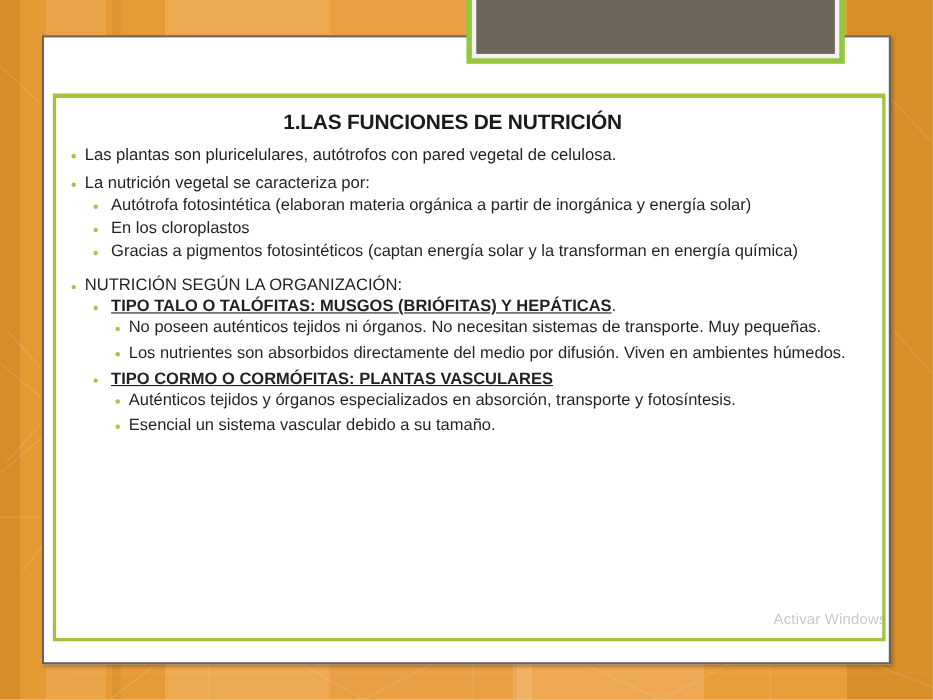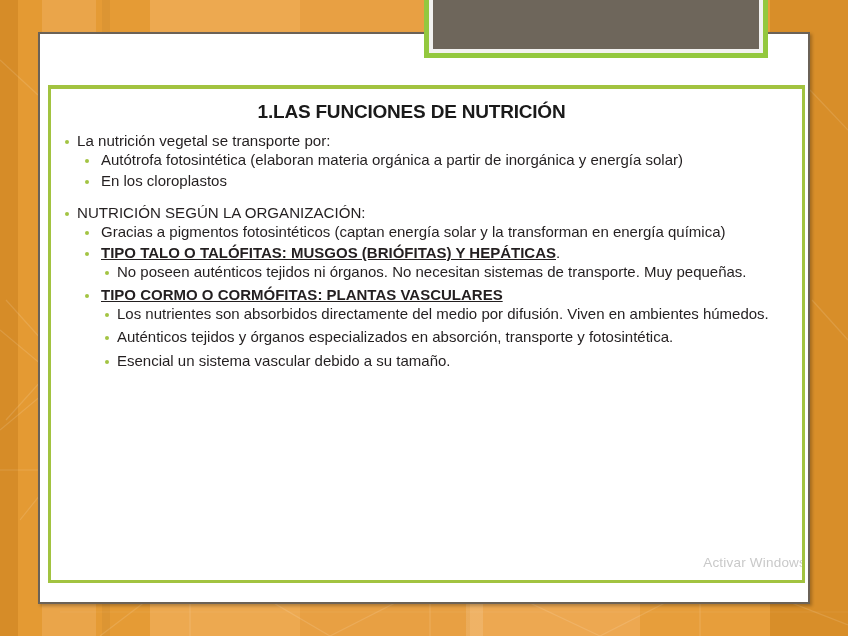--- a/index.html
+++ b/index.html
@@ -155,69 +155,73 @@
     <div class="picture-photo"></div>
   </div>
 </div>
 
 <div class="content-box">
 
   <div class="slide-title">1.LAS FUNCIONES DE NUTRICIÓN</div>
 
   <div class="body-list">
 
+    <div class="li lvl1">
+      <span class="dot"></span>
+      <span class="txt">Las plantas son pluricelulares, autótrofos con pared vegetal de celulosa.</span>
+    </div>
 
     <div class="li lvl1 tight">
       <span class="dot"></span>
-      <span class="txt">La nutrición vegetal se transporte por:</span>
+      <span class="txt">La nutrición vegetal se caracteriza por:</span>
     </div>
 
     <div class="li lvl2">
       <span class="dot"></span>
       <span class="txt">Autótrofa fotosintética (elaboran materia orgánica a partir de inorgánica y energía solar)</span>
     </div>
 
     <div class="li lvl2">
       <span class="dot"></span>
       <span class="txt">En los cloroplastos</span>
     </div>
 
+    <div class="li lvl2">
+      <span class="dot"></span>
+      <span class="txt">Gracias a pigmentos fotosintéticos (captan energía solar y la transforman en energía química)</span>
+    </div>
+
     <div class="li lvl1 gap-top tight">
       <span class="dot"></span>
       <span class="txt">NUTRICIÓN SEGÚN LA ORGANIZACIÓN:</span>
     </div>
 
-    <div class="li lvl2">
-      <span class="dot"></span>
-      <span class="txt">Gracias a pigmentos fotosintéticos (captan energía solar y la transforman en energía química)</span>
-    </div>
-
     <div class="li lvl2 tight">
       <span class="dot"></span>
       <span class="txt"><span class="u-bold">TIPO TALO O TALÓFITAS: MUSGOS (BRIÓFITAS) Y HEPÁTICAS</span><span>.</span></span>
     </div>
 
     <div class="li lvl3">
       <span class="dot"></span>
       <span class="txt">No poseen auténticos tejidos ni órganos. No necesitan sistemas de transporte. Muy pequeñas.</span>
     </div>
 
+    <div class="li lvl3">
+      <span class="dot"></span>
+      <span class="txt">Los nutrientes son absorbidos directamente del medio por difusión. Viven en ambientes húmedos.</span>
+    </div>
+
     <div class="li lvl2 tight">
       <span class="dot"></span>
       <span class="txt"><span class="u-bold">TIPO CORMO O CORMÓFITAS: PLANTAS VASCULARES</span></span>
     </div>
 
     <div class="li lvl3">
       <span class="dot"></span>
-      <span class="txt">Los nutrientes son absorbidos directamente del medio por difusión. Viven en ambientes húmedos.</span>
-    </div>
-
-    <div class="li lvl3">
-      <span class="dot"></span>
-      <span class="txt">Auténticos tejidos y órganos especializados en absorción, transporte y fotosintética.</span>
+      <span class="txt">Auténticos tejidos y órganos especializados en absorción, transporte y fotosíntesis.</span>
     </div>
 
     <div class="li lvl3">
       <span class="dot"></span>
       <span class="txt">Esencial un sistema vascular debido a su tamaño.</span>
     </div>
 
 
   </div>
 

